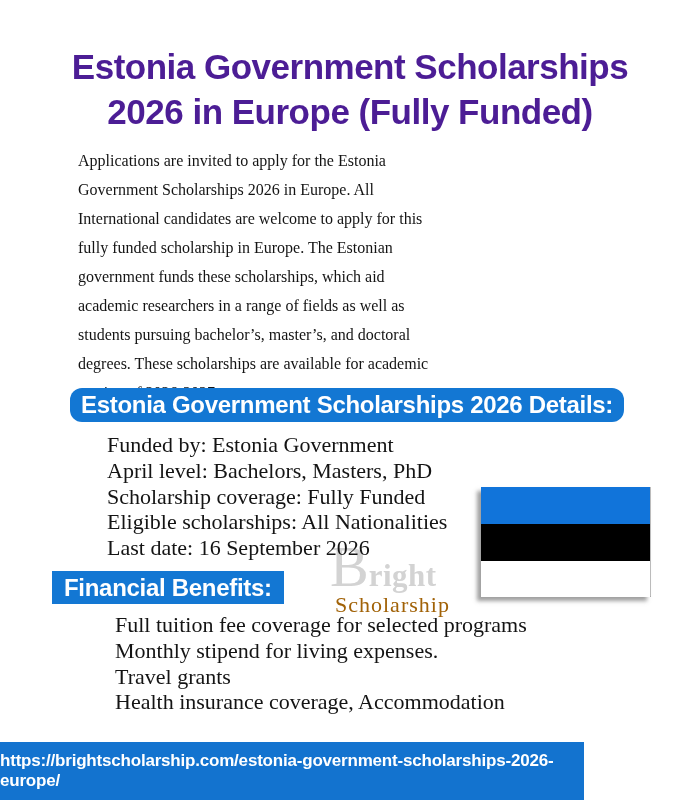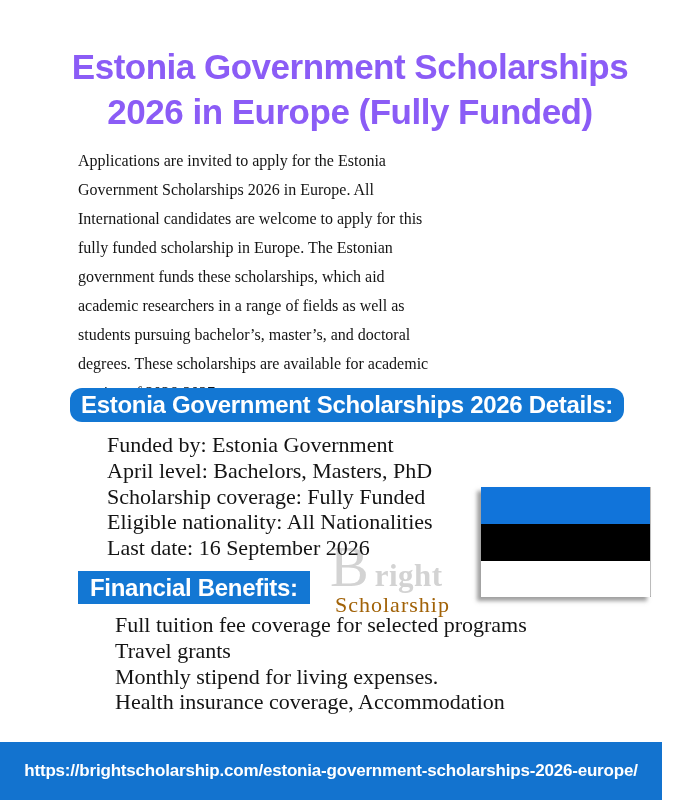--- a/index.html
+++ b/index.html
@@ -14,21 +14,21 @@
     overflow: hidden;
     margin: 0 auto;
   }
 
   .title {
     position: absolute;
     top: 44px;
     left: 0;
     width: 700px;
     text-align: center;
-    color: #8b5cf6;
+    color: #4c1d95;
     font-family: "Liberation Sans", sans-serif;
     font-weight: 700;
     font-size: 35px;
     line-height: 45px;
     letter-spacing: -0.5px;
     white-space: pre-line;
     z-index: 2;
   }
 
   .intro {
@@ -57,21 +57,21 @@
     left: 70px;
     top: 388px;
     height: 34px;
     line-height: 34px;
     font-size: 24px;
     letter-spacing: -0.3px;
     padding: 0 11px;
     border-radius: 12px;
   }
   .banner-benefits {
-    left: 78px;
+    left: 52px;
     top: 571px;
     height: 33px;
     line-height: 33px;
     font-size: 24px;
     letter-spacing: -0.3px;
     padding: 0 12px;
   }
 
   .plain-list {
     position: absolute;
@@ -103,34 +103,34 @@
     position: absolute;
     left: 330px;
     top: 544px;
     color: #d3d3d3;
     font-family: "Liberation Serif", serif;
     z-index: 1;
     user-select: none;
   }
   .wm-row1 { display: flex; align-items: baseline; }
   .wm-initial { font-size: 58px; line-height: 46px; font-weight: 400; }
-  .wm-rest { font-size: 31px; font-weight: 700; letter-spacing: 0.5px; margin-left: 6px; }
+  .wm-rest { font-size: 31px; font-weight: 700; letter-spacing: 0.5px; }
   .wm-row2 {
     font-size: 22px;
     letter-spacing: 1px;
     margin-top: -2px;
     margin-left: 5px;
     color: #a16207;
   }
 
   .footer-bar {
     position: absolute;
     left: 0;
     top: 742px;
-    width: 662px;
+    width: 584px;
     height: 58px;
     background: #1373cf;
     display: flex;
     align-items: center;
     justify-content: center;
     z-index: 4;
   }
   .footer-url {
     color: #ffffff;
     font-family: "Liberation Sans", sans-serif;
@@ -160,21 +160,21 @@
 session of 2026-2027.</p>
 
   <div class="banner banner-details">
     <span>Estonia Government Scholarships 2026 Details:</span>
   </div>
 
   <div class="plain-list details-list">
     <div>Funded by: Estonia Government</div>
     <div>April level: Bachelors, Masters, PhD</div>
     <div>Scholarship coverage: Fully Funded</div>
-    <div>Eligible nationality: All Nationalities</div>
+    <div>Eligible scholarships: All Nationalities</div>
     <div>Last date: 16 September 2026</div>
   </div>
 
   <div class="flag">
     <div class="stripe stripe-blue"></div>
     <div class="stripe stripe-black"></div>
     <div class="stripe stripe-white"></div>
   </div>
 
   <div class="watermark">
@@ -184,22 +184,22 @@
     </div>
     <div class="wm-row2">Scholarship</div>
   </div>
 
   <div class="banner banner-benefits">
     <span>Financial Benefits:</span>
   </div>
 
   <div class="plain-list benefits-list">
     <div>Full tuition fee coverage for selected programs</div>
+    <div>Monthly stipend for living expenses.</div>
     <div>Travel grants</div>
-    <div>Monthly stipend for living expenses.</div>
     <div>Health insurance coverage, Accommodation</div>
   </div>
 
   <div class="footer-bar">
     <a class="footer-url">https://brightscholarship.com/estonia-government-scholarships-2026-europe/</a>
   </div>
 
 </div>
 
 </body></html>

